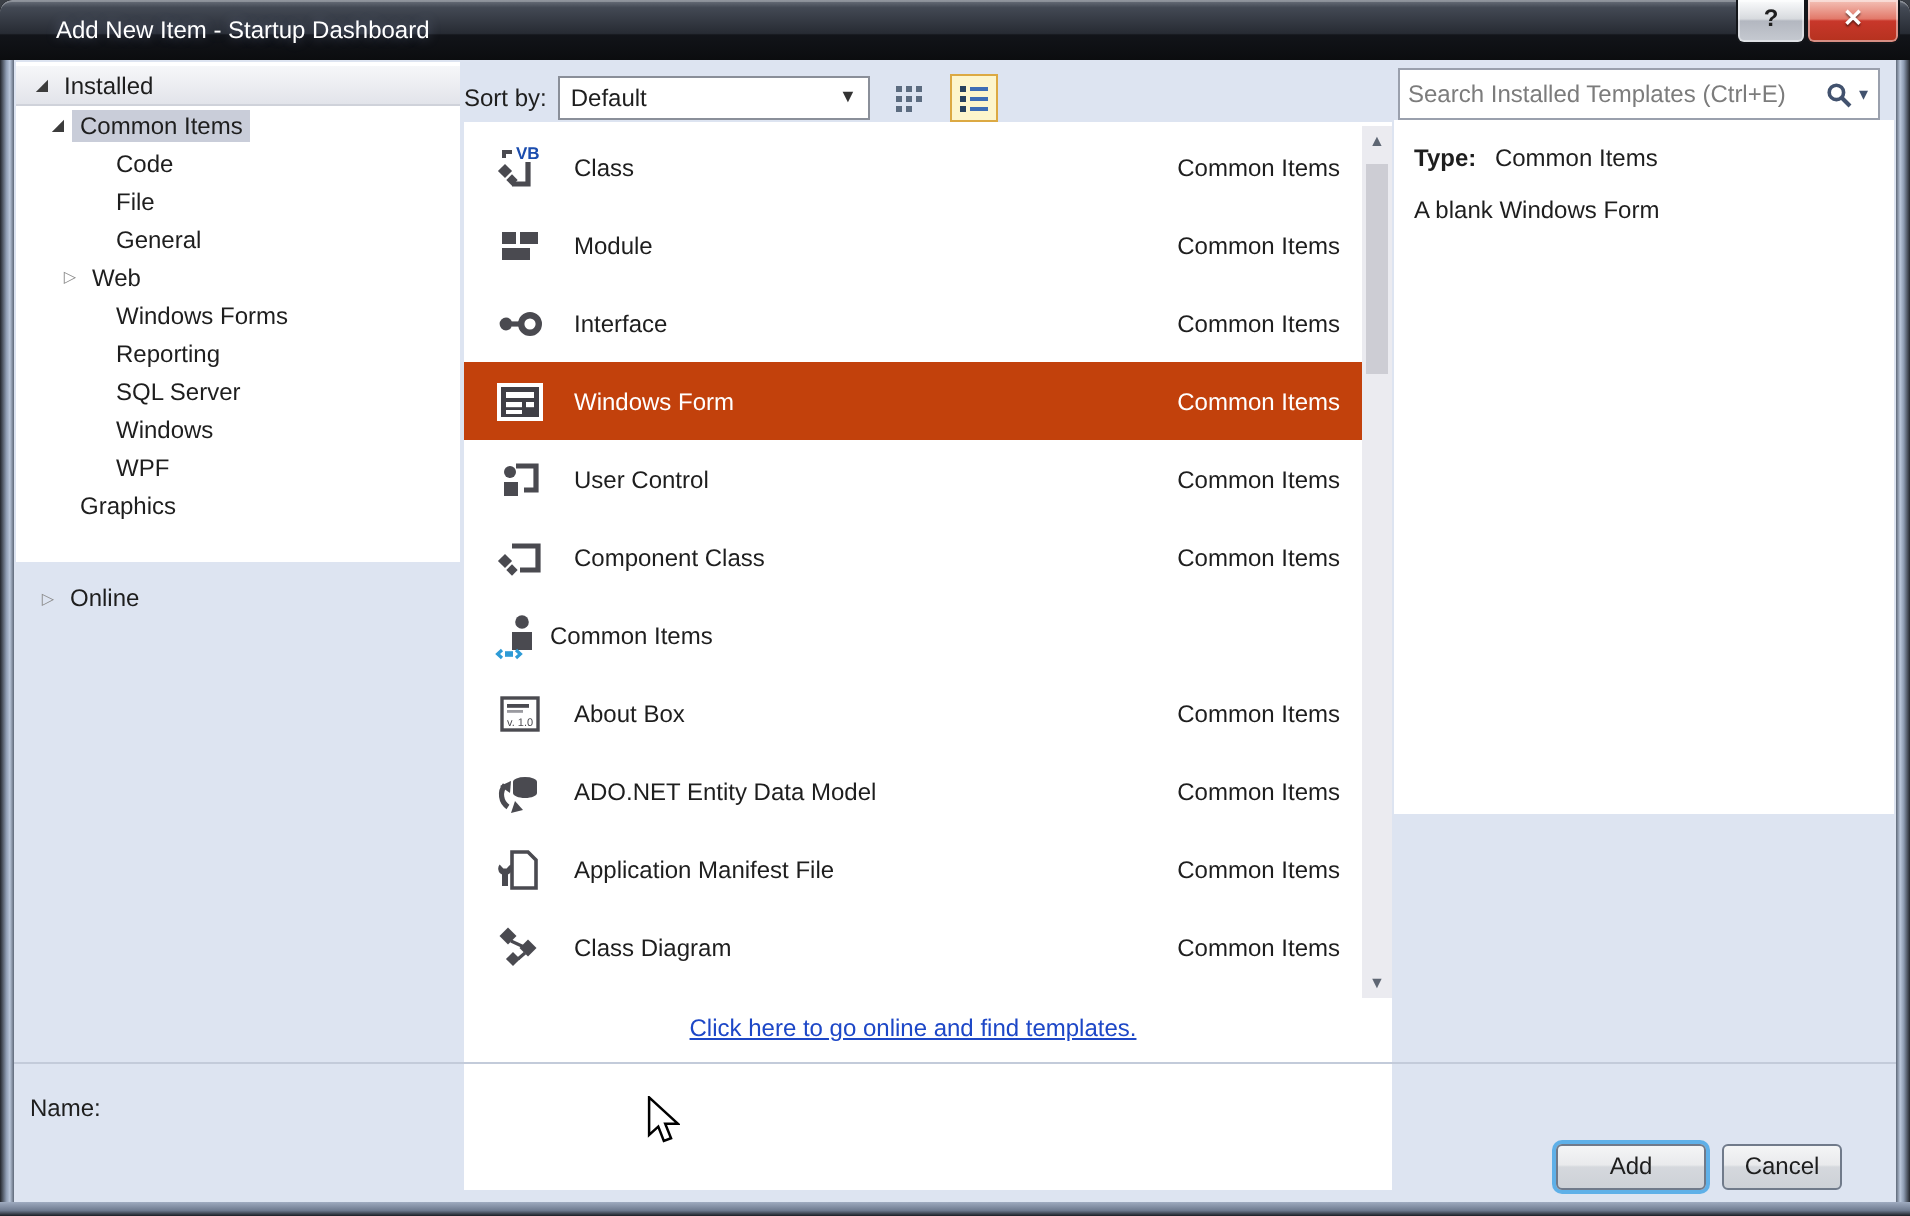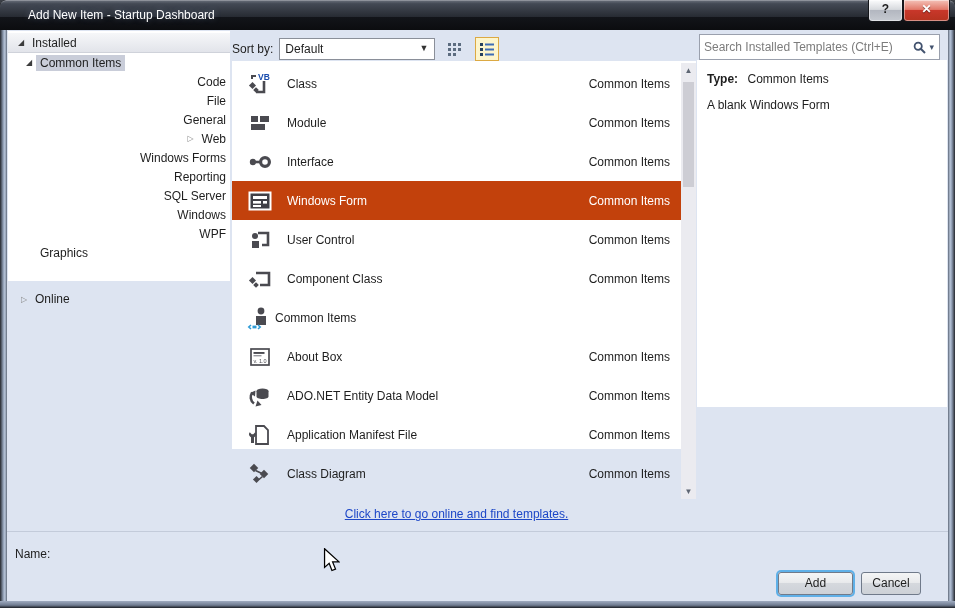--- a/index.html
+++ b/index.html
@@ -31,21 +31,21 @@
   
   .content{position:absolute;left:7px;top:30px;right:7px;bottom:7px;background:#dde4f1;}
   
   .treebox{position:absolute;left:1px;top:1px;width:222px;height:250px;background:#fff;}
   .tree-header{height:22px;margin-top:2px;display:flex;align-items:center;
     background:linear-gradient(#f6f7f9,#e2e4ea);border-bottom:1px solid #cfd2da;}
   .tnode{height:19px;display:flex;align-items:center;white-space:nowrap;}
   .tnode .arrow{width:14px;text-align:center;font-size:8px;color:#3c3c3c;flex:0 0 14px;}
   .tnode .arrow.hollow{color:#8a8a8a;}
   .lvl1{margin-left:14px;}
-  .lvl2{margin-left:32px;justify-content:flex-end;}
+  .lvl2{margin-left:32px;}
   .tlabel{padding:1px 4px;}
   .tnode.selected .tlabel{background:#c9cdd9;}
   .online-row{position:absolute;left:1px;top:259px;width:222px;height:20px;display:flex;align-items:center;}
   .online-row .arrow{width:14px;margin-left:9px;text-align:center;font-size:8px;color:#8a8a8a;}
   
   .sortbar{position:absolute;left:225px;top:6px;height:26px;display:flex;align-items:center;}
   .sort-label{margin-right:6px;}
   .sort-select{position:relative;width:156px;height:22px;background:#fff;border:1px solid #8a8f99;
     display:flex;align-items:center;padding-left:5px;box-sizing:border-box;}
   .sort-select .ddarrow{position:absolute;right:6px;top:4px;font-size:9px;color:#333;}
@@ -53,21 +53,21 @@
   .viewbtn.sel{background:#fdf5cc;border:1px solid #dca943;box-sizing:border-box;}
   
   .searchbox{position:absolute;left:692px;top:4px;width:241px;height:26px;background:#fff;
     border:1px solid #9aa0ad;box-sizing:border-box;display:flex;align-items:center;}
   .searchbox input{flex:1;border:none;outline:none;font:italic 12px "Liberation Sans",sans-serif;
     color:#7c7c7c;padding:0 4px;background:transparent;font-style:normal;}
   .searchbox input::placeholder{color:#7c7c7c;opacity:1;}
   .search-icons{display:flex;align-items:center;padding-right:5px;color:#42526e;}
   .search-icons .ddarrow{font-size:9px;margin-left:3px;color:#42526e;}
   
-  .listbox{position:absolute;left:225px;top:31px;width:464px;height:388px;background:#fff;}
+  .listbox{position:absolute;left:225px;top:31px;width:464px;height:534px;background:#fff;}
   .rows{position:absolute;left:0;top:3px;right:15px;}
   .li{height:39px;display:flex;align-items:center;}
   .li .licon{width:30px;height:28px;margin-left:13px;flex:0 0 30px;display:flex;align-items:center;justify-content:center;}
   .li .lname{margin-left:12px;flex:1;}
   .li .lcat{text-align:right;padding-right:11px;}
   .li.sel{background:#c2410c;color:#fff;}
   
   .sbar{position:absolute;right:0;top:2px;width:15px;height:436px;background:#ebebf0;}
   .sbar .sarrow{position:absolute;left:0;width:15px;height:15px;text-align:center;font-size:8px;line-height:15px;color:#5e6673;}
   .sbar .up{top:0;} .sbar .down{bottom:0;}

